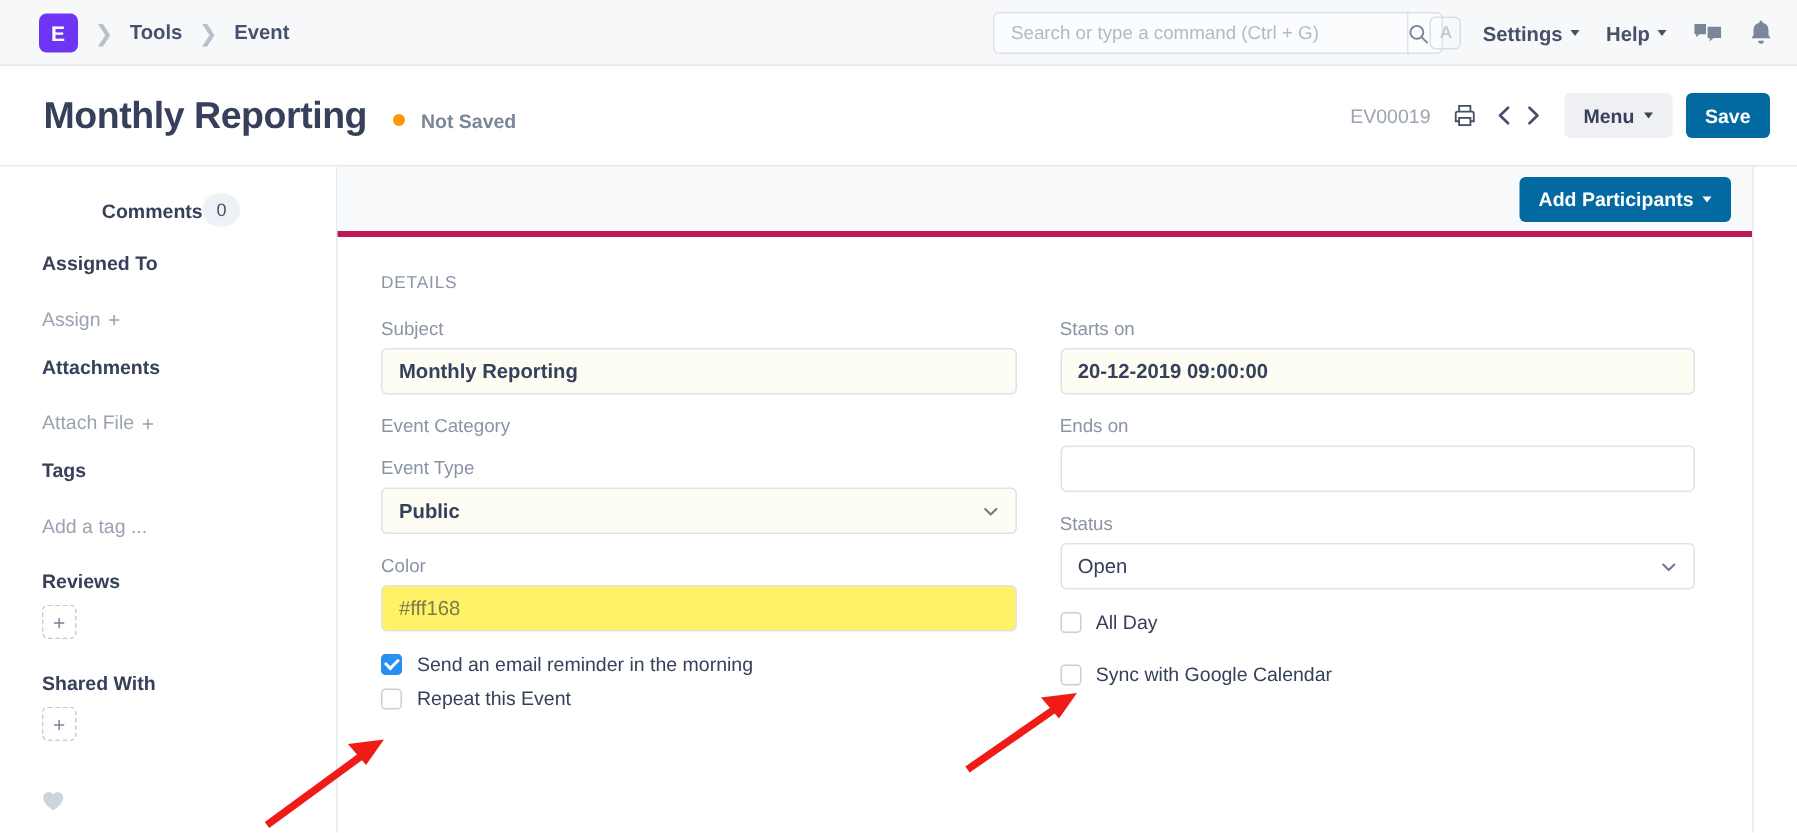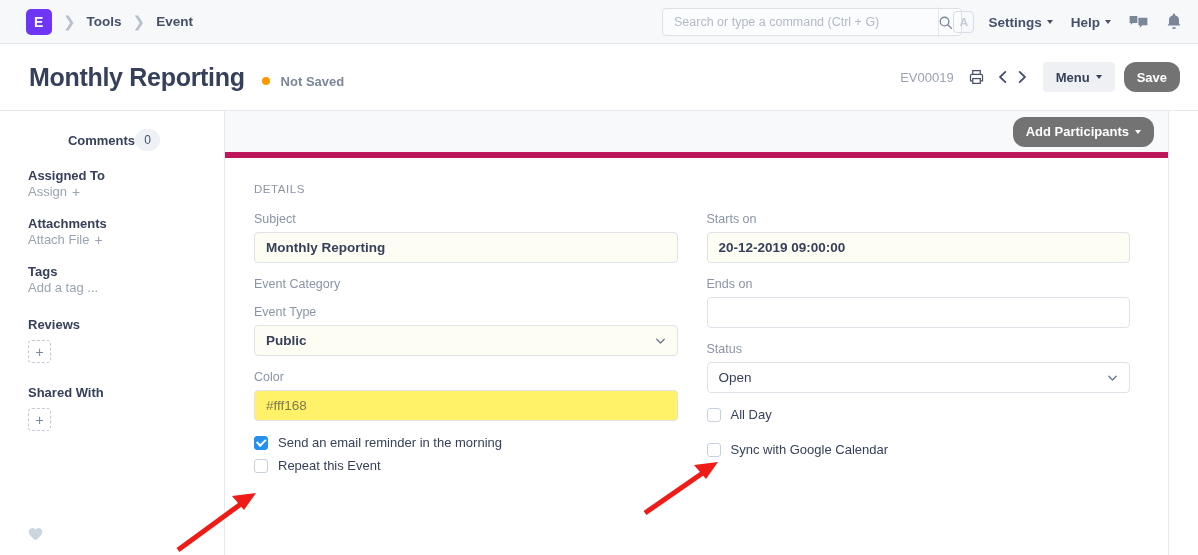--- a/index.html
+++ b/index.html
@@ -113,41 +113,41 @@
   .ic-next { margin-right: 14px; }
   .btn {
     height: 30px; border-radius: 4px;
     font-size: 13px; font-weight: bold;
     display: flex; align-items: center; justify-content: center;
     padding: 0 13px; cursor: pointer; border: none;
     font-family: "Liberation Sans", sans-serif;
     white-space: nowrap;
   }
   .btn-default { background: #eef0f4; color: #36405a; gap: 6px; margin-right: 9px; }
-  .btn-primary { background: #737373; color: #fff; border-radius: 12px; }
+  .btn-primary { background: #0369a1; color: #fff; }
 
   
   .body-wrap { display: flex; height: 444px; }
 
   
   .sidebar {
     width: 224px; flex: none;
     background: #fff;
     padding: 18px 24px 0 28px;
     position: relative;
   }
   .side-row {
     display: flex; align-items: center; justify-content: center;
   }
   .side-head {
     font-size: 13px; font-weight: bold; color: #36405a;
     white-space: nowrap;
   }
   .side-sub {
-    font-size: 13px; color: #9aa3b2; margin-top: 1px;
+    font-size: 13px; color: #9aa3b2; margin-top: 22px;
     display: flex; align-items: center; gap: 5px; cursor: pointer;
     white-space: nowrap;
   }
   .side-plus { font-size: 14px; color: #9aa3b2; line-height: 1; }
   .badge-count {
     min-width: 25px; height: 22px; border-radius: 11px;
     background: #eef1f5; color: #46506a;
     font-size: 12px; display: flex; align-items: center; justify-content: center;
     padding: 0 7px;
   }
@@ -169,21 +169,21 @@
     flex: 1;
     border-left: 1px solid #e5e8ed;
     border-right: 1px solid #e5e8ed;
     display: flex; flex-direction: column;
     background: #fff;
     margin-right: 29px;
   }
   .content-toolbar {
     height: 47px; flex: none;
     background: #f8f9fb;
-    border-bottom: 6px solid #be185d;
+    border-bottom: 4px solid #be185d;
     display: flex; align-items: center; justify-content: flex-end;
     padding-right: 14px;
   }
   .form-area { padding: 25px 38px 0 29px; flex: 1; }
   .section-title {
     font-size: 11.5px; color: #8a94a6; letter-spacing: .55px;
     margin-bottom: 17px;
   }
   .grid2 { display: flex; gap: 29px; }
   .col { flex: 1; min-width: 0; }

